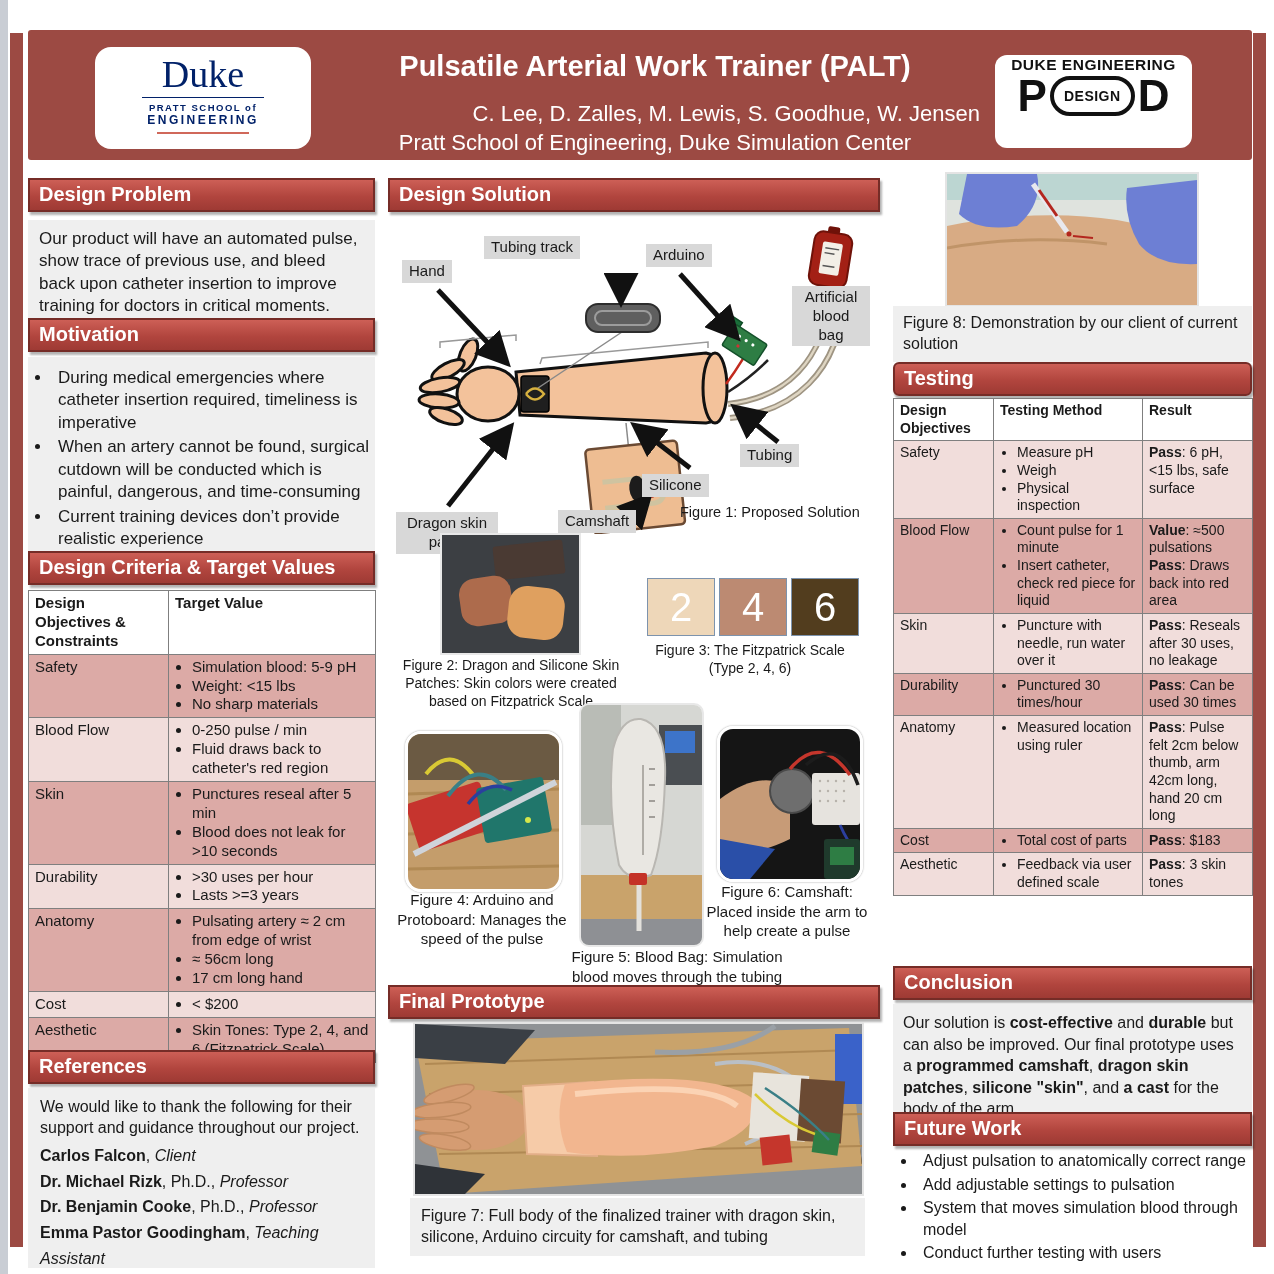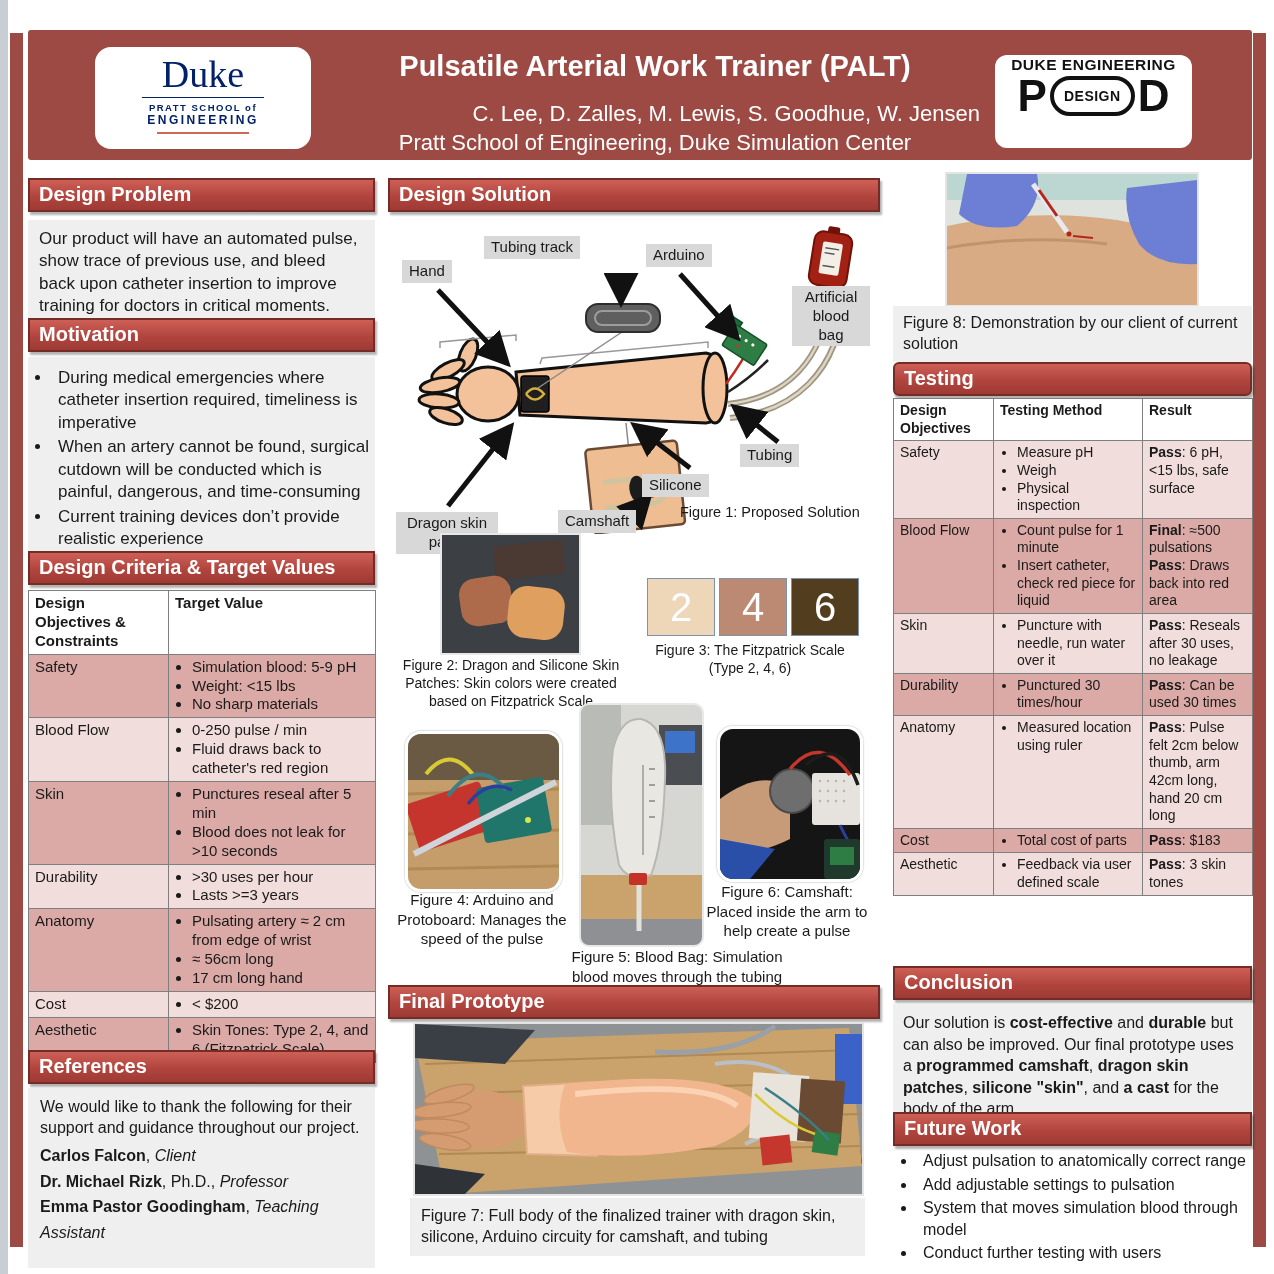--- a/index.html
+++ b/index.html
@@ -195,20 +195,21 @@
         </td>
   </tr>
 </tbody>
   </table>
 
 <div class="sec" style="left:28px;top:1050px;width:347px;">References</div>
 <div class="gbox" style="left:28px;top:1088px;width:347px;height:180px;padding:9px 12px;">
   <div class="ref-intro">We would like to thank the following for their support and guidance throughout our project.</div>
   <div class="ref-line"><b>Carlos Falcon</b><span>, </span><i>Client</i></div>
   <div class="ref-line"><b>Dr. Michael Rizk</b><span>, Ph.D., </span><i>Professor</i></div>
+  <div class="ref-line"><b>Dr. Benjamin Cooke</b><span>, Ph.D., </span><i>Professor</i></div>
   <div class="ref-line"><b>Emma Pastor Goodingham</b><span>, </span><i>Teaching Assistant</i></div>
   <div class="ref-line"></div>
 
 </div>
 
 <div class="sec" style="left:388px;top:178px;width:492px;">Design Solution</div>
 
 <div class="abs" id="diagram">
   <svg width="492" height="318" viewBox="0 0 492 318" style="position:absolute;left:0;top:0;">
     <defs>
@@ -463,21 +464,21 @@
   </tr>
   <tr class="dark">
     <td>Blood Flow</td>
     <td>
           <ul class="cl">
             <li>Count pulse for 1 minute</li>
             <li>Insert catheter, check red piece for liquid</li>
           </ul>
         </td>
     <td class="res">
-      <div><b>Final</b><span>: ≈500 pulsations</span></div>
+      <div><b>Value</b><span>: ≈500 pulsations</span></div>
       <div><b>Pass</b><span>: Draws back into red area</span></div>
     </td>
   </tr>
   <tr class="light">
     <td>Skin</td>
     <td>
           <ul class="cl">
             <li>Puncture with needle, run water over it</li>
           </ul>
         </td>

